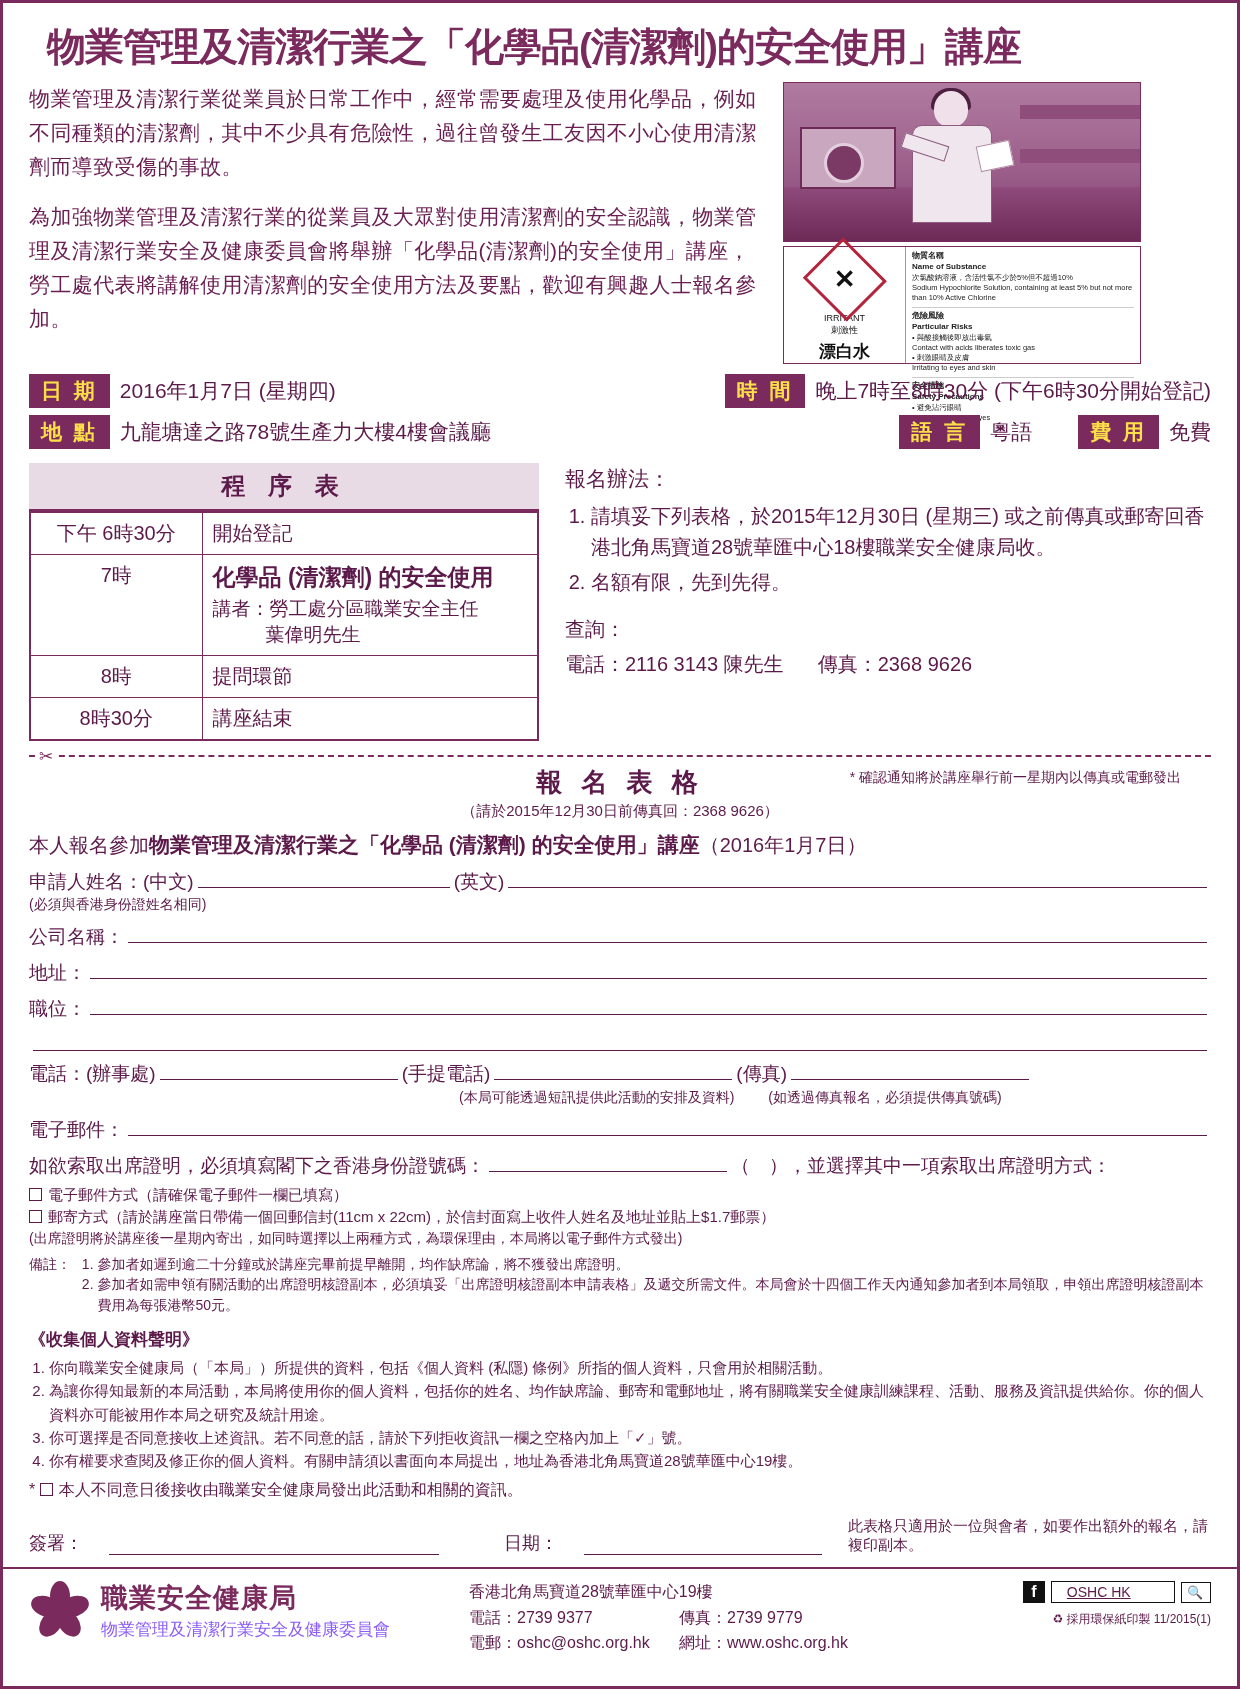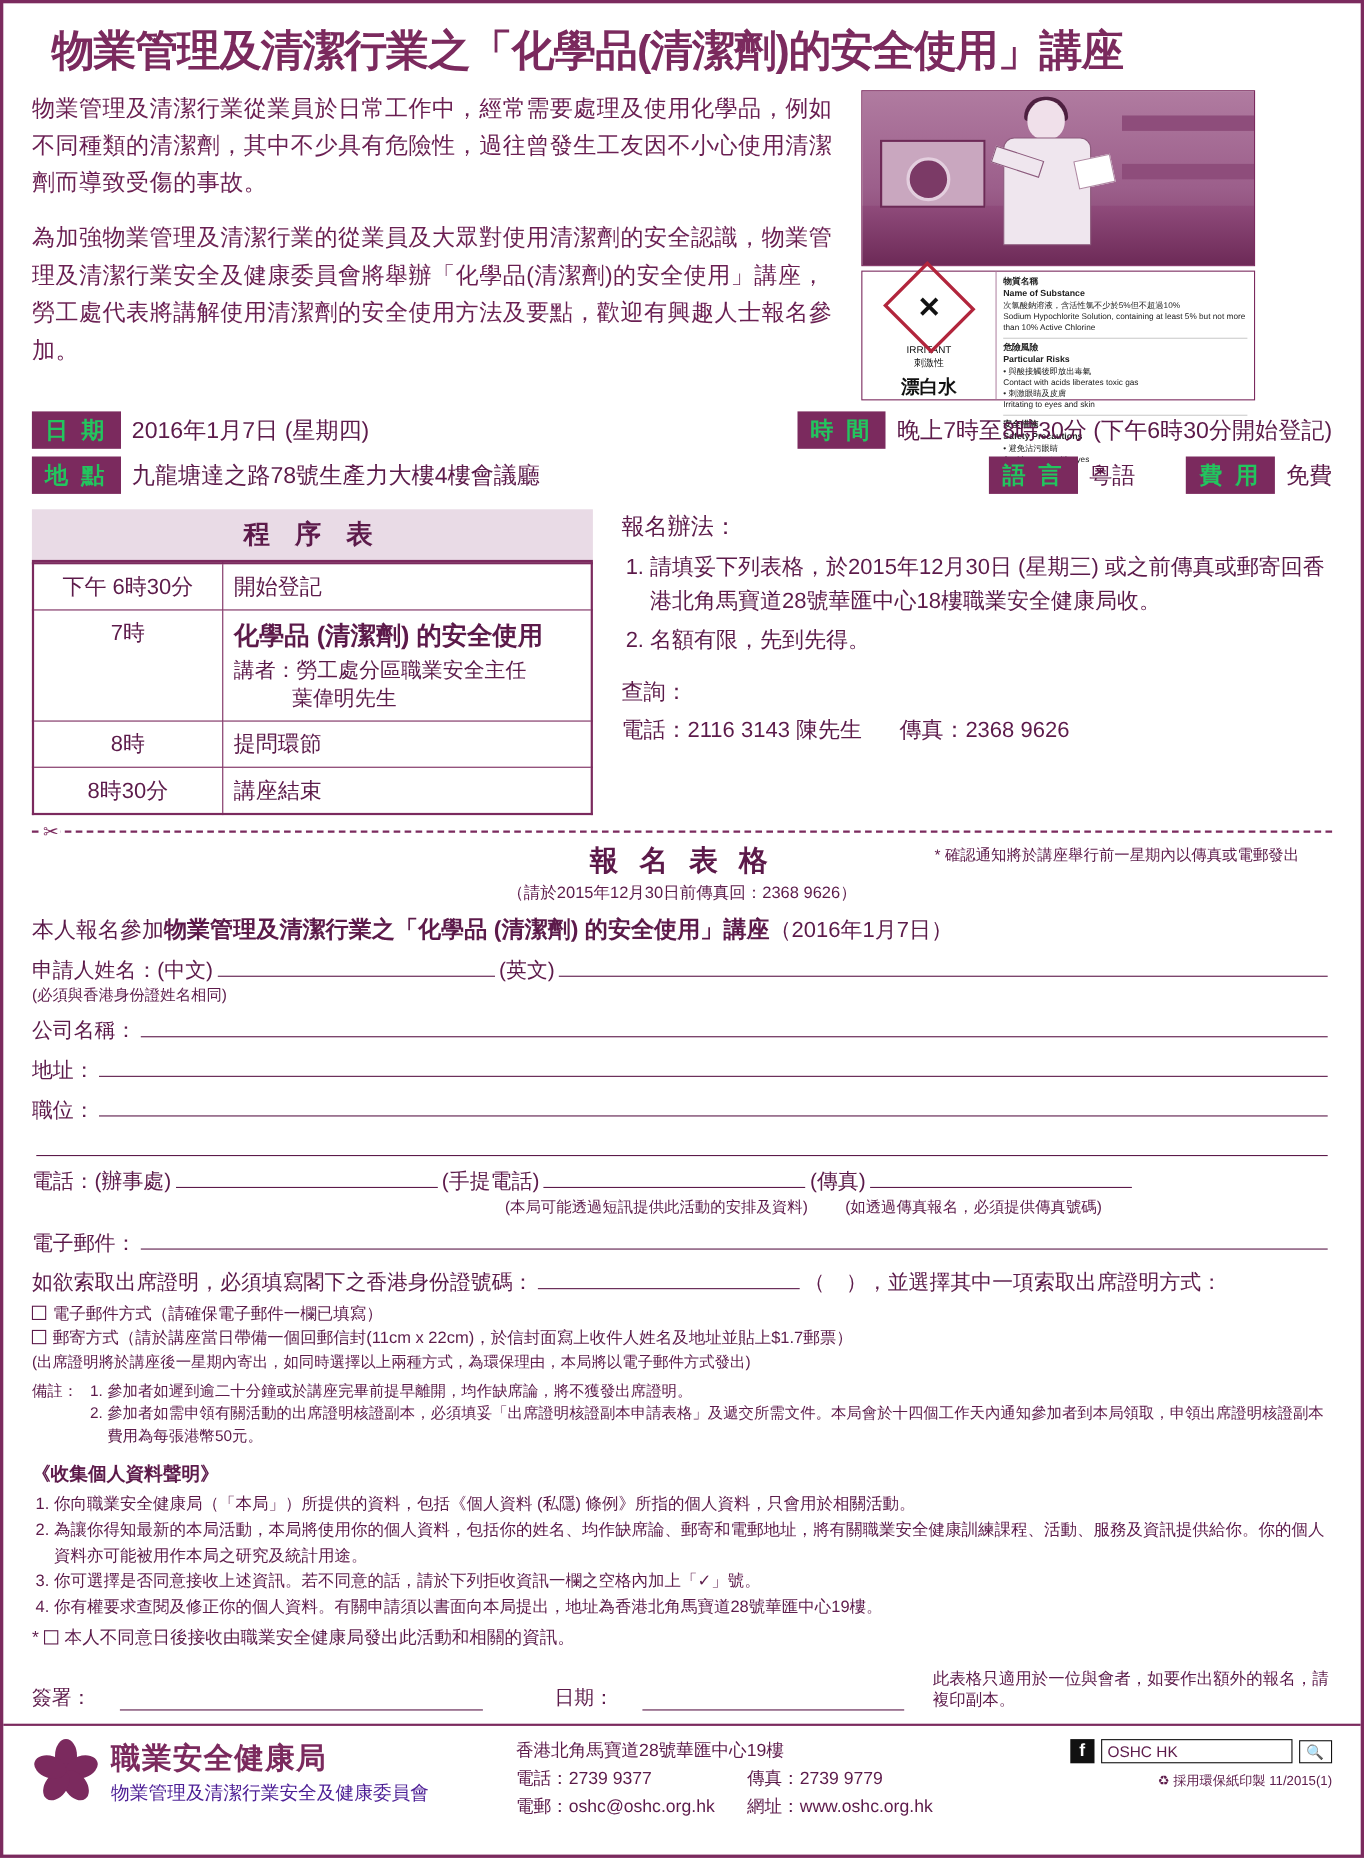--- a/index.html
+++ b/index.html
@@ -87,21 +87,21 @@
   .ghs-left .bleach { font-size:17px; font-weight:bold; color:#111; margin-top:4px; }
   .ghs-right { flex:1; padding:4px 6px; font-size:7.5px; line-height:1.35; color:#222; }
   .ghs-right b { font-size:8px; display:block; }
   .ghs-right .sec { margin-bottom:4px; }
   .ghs-right .rule { border-top:1px solid #ccc; margin:3px 0; }
 
   
   .bars { margin-top:10px; }
   .bar-row { display:flex; align-items:center; margin-bottom:7px; gap:10px; }
   .tag {
-    background:#7b2a5e; color:#22c55e; font-size:21px; font-weight:bold;
+    background:#7b2a5e; color:#fde047; font-size:21px; font-weight:bold;
     padding:3px 12px; letter-spacing:3px; white-space:nowrap;
   }
   .val { font-size:21px; color:#5c1a4a; white-space:nowrap; }
 
   
   .mid { display:flex; gap:26px; margin-top:14px; }
   table.prog { width:510px; border-collapse:collapse; border:2px solid #7b2a5e; }
   table.prog caption {
     background:#e9dbe6; color:#5c1a4a; font-size:24px; font-weight:bold;
     letter-spacing:8px; padding:7px 0; border-bottom:2px solid #7b2a5e;
@@ -156,28 +156,28 @@
   .logo-block { display:flex; align-items:center; gap:10px; width:420px;}
   .flower { width:62px; height:62px; position:relative; }
   .flower i { position:absolute; width:20px; height:30px; background:#7b2a5e; border-radius:50%; left:21px; top:2px;
     transform-origin:50% 100%; }
   .flower i:nth-child(1){ transform:rotate(0deg);}
   .flower i:nth-child(2){ transform:rotate(72deg);}
   .flower i:nth-child(3){ transform:rotate(144deg);}
   .flower i:nth-child(4){ transform:rotate(216deg);}
   .flower i:nth-child(5){ transform:rotate(288deg);}
   .org-name { font-size:27px; font-weight:bold; color:#7b2a5e; letter-spacing:1px;}
-  .org-sub { font-size:17px; color:#4c1d95; margin-top:2px;}
+  .org-sub { font-size:17px; color:#8b5cf6; margin-top:2px;}
   .contact { font-size:16px; line-height:1.6; flex:1; }
   .contact .c2 { display:flex; }
   .contact .c2 span:first-child { width:210px; }
   .fb { display:flex; align-items:center; gap:6px; margin-top:2px;}
   .fb-icon { width:22px; height:22px; background:#111; color:#fff; font-weight:bold;
     font-size:16px; display:flex; align-items:center; justify-content:center; }
-  .fb-box { border:1px solid #111; font-size:14px; padding:2px 5px; width:174px; }
+  .fb-box { border:1px solid #111; font-size:14px; padding:2px 15px; width:124px;text-decoration:underline; }
   .fb-search { border:1px solid #111; font-size:13px; padding:2px 6px; }
   .eco { font-size:12px; margin-top:8px; text-align:right; }
 </style>
 </head>
 <body>
 
 <div class="page">
   <div class="inner">
 
     <div class="title">物業管理及清潔行業之「化學品(清潔劑)的安全使用」講座</div>

